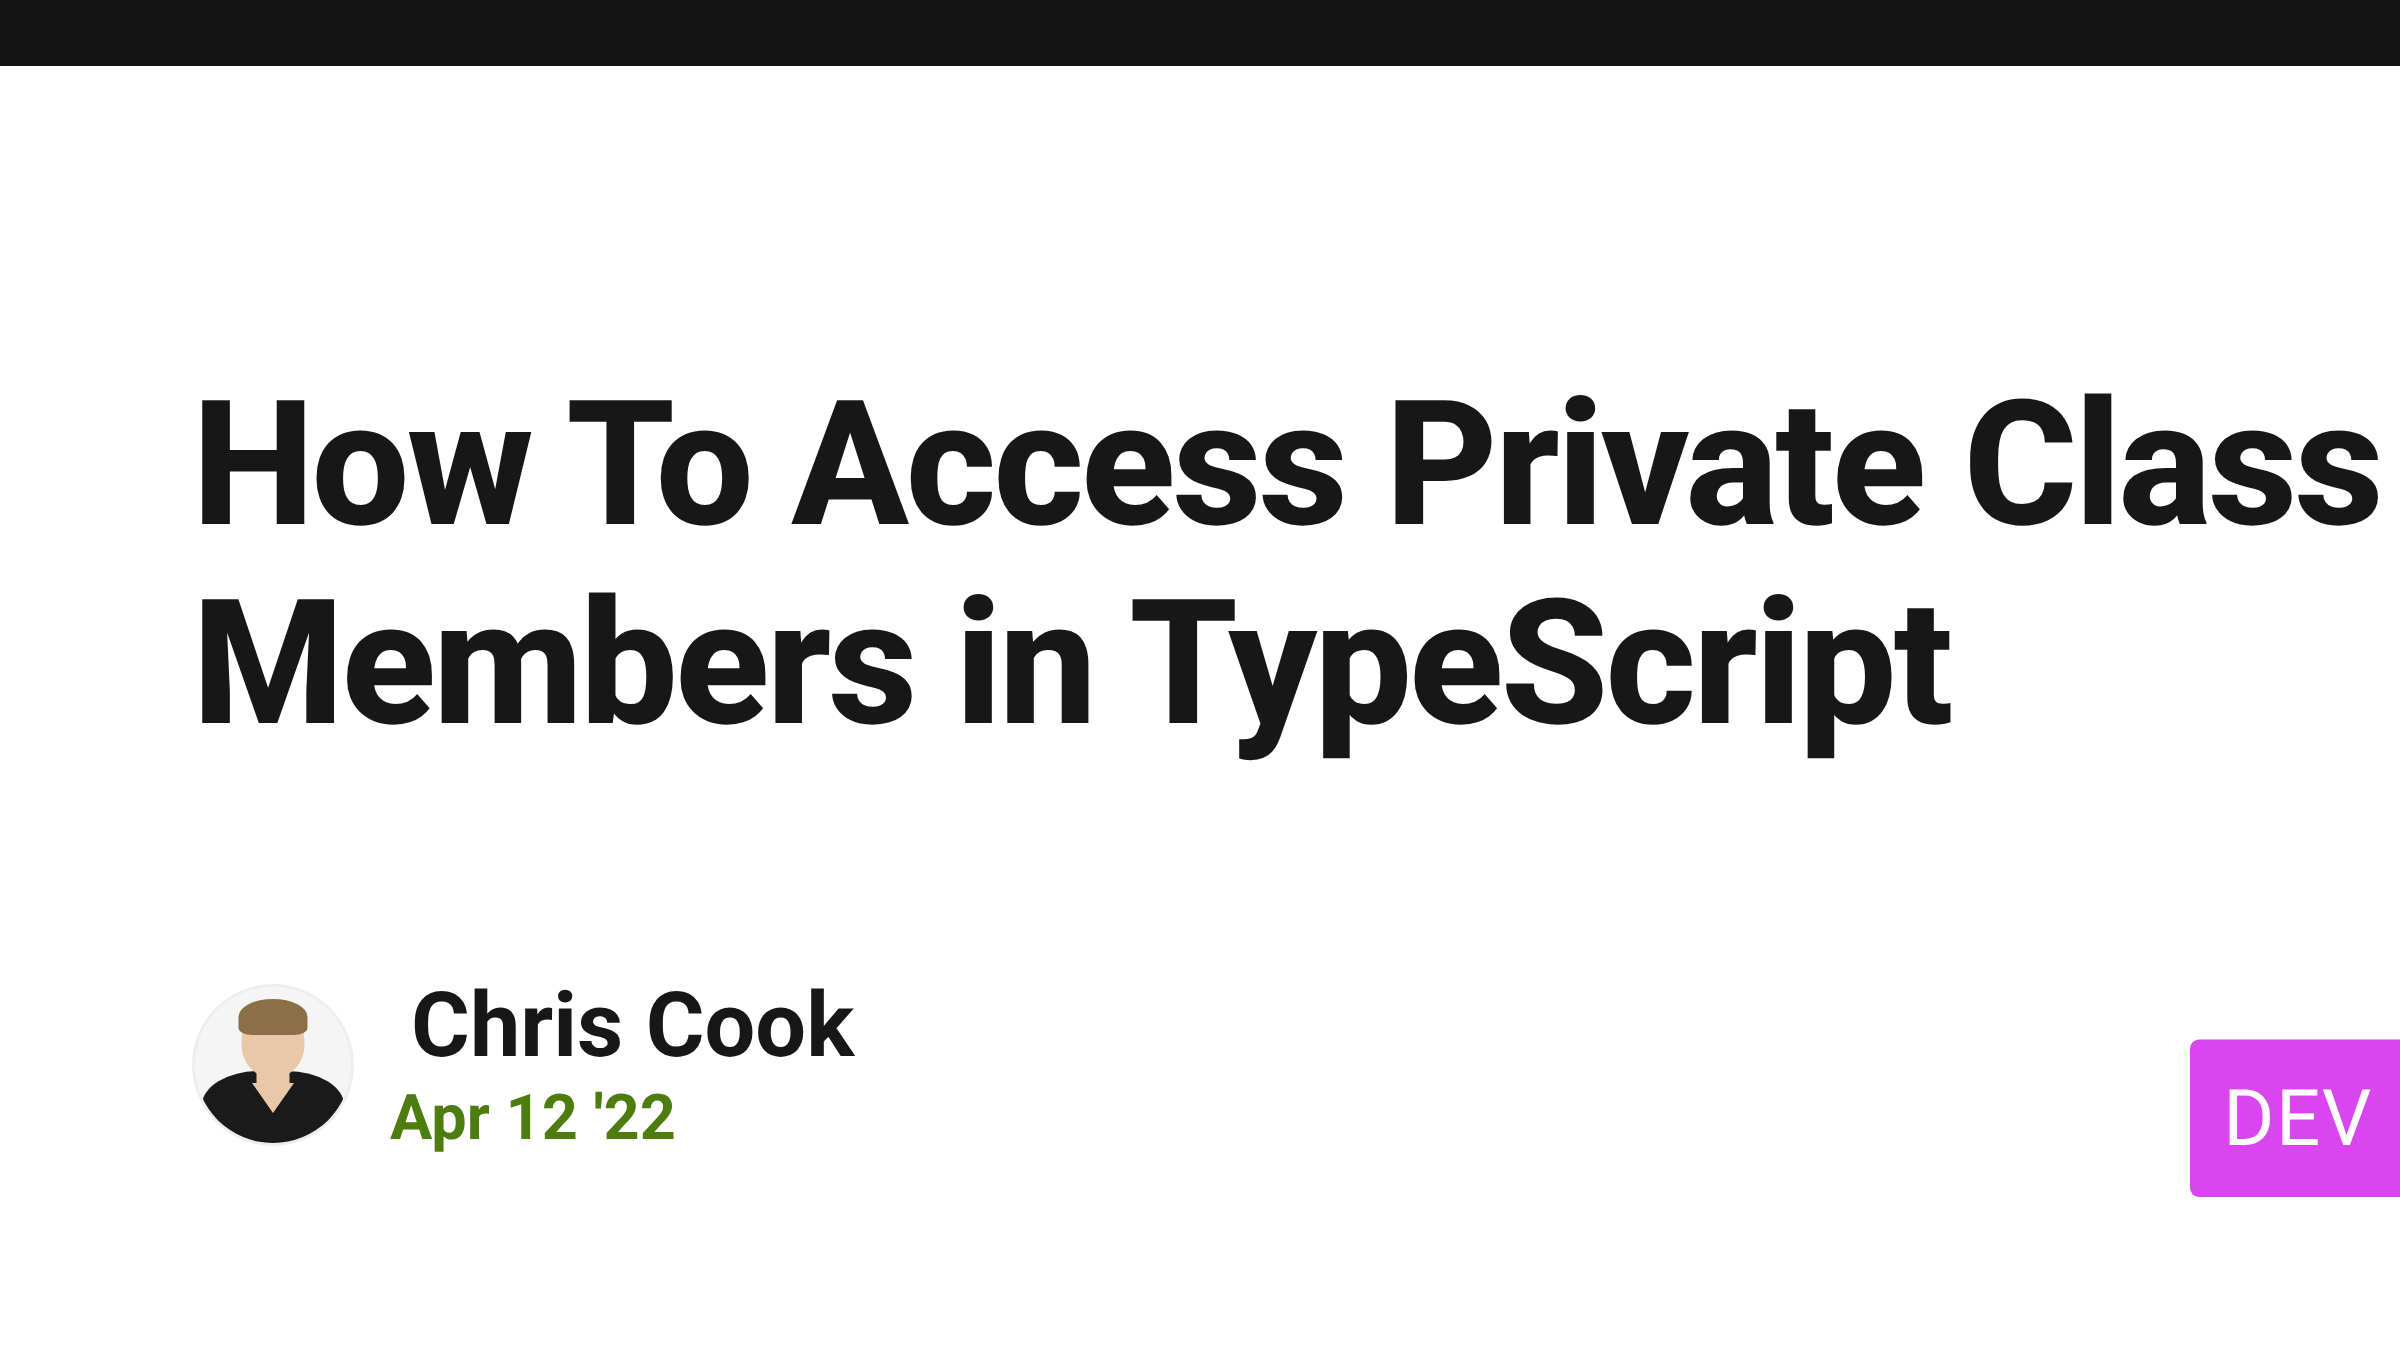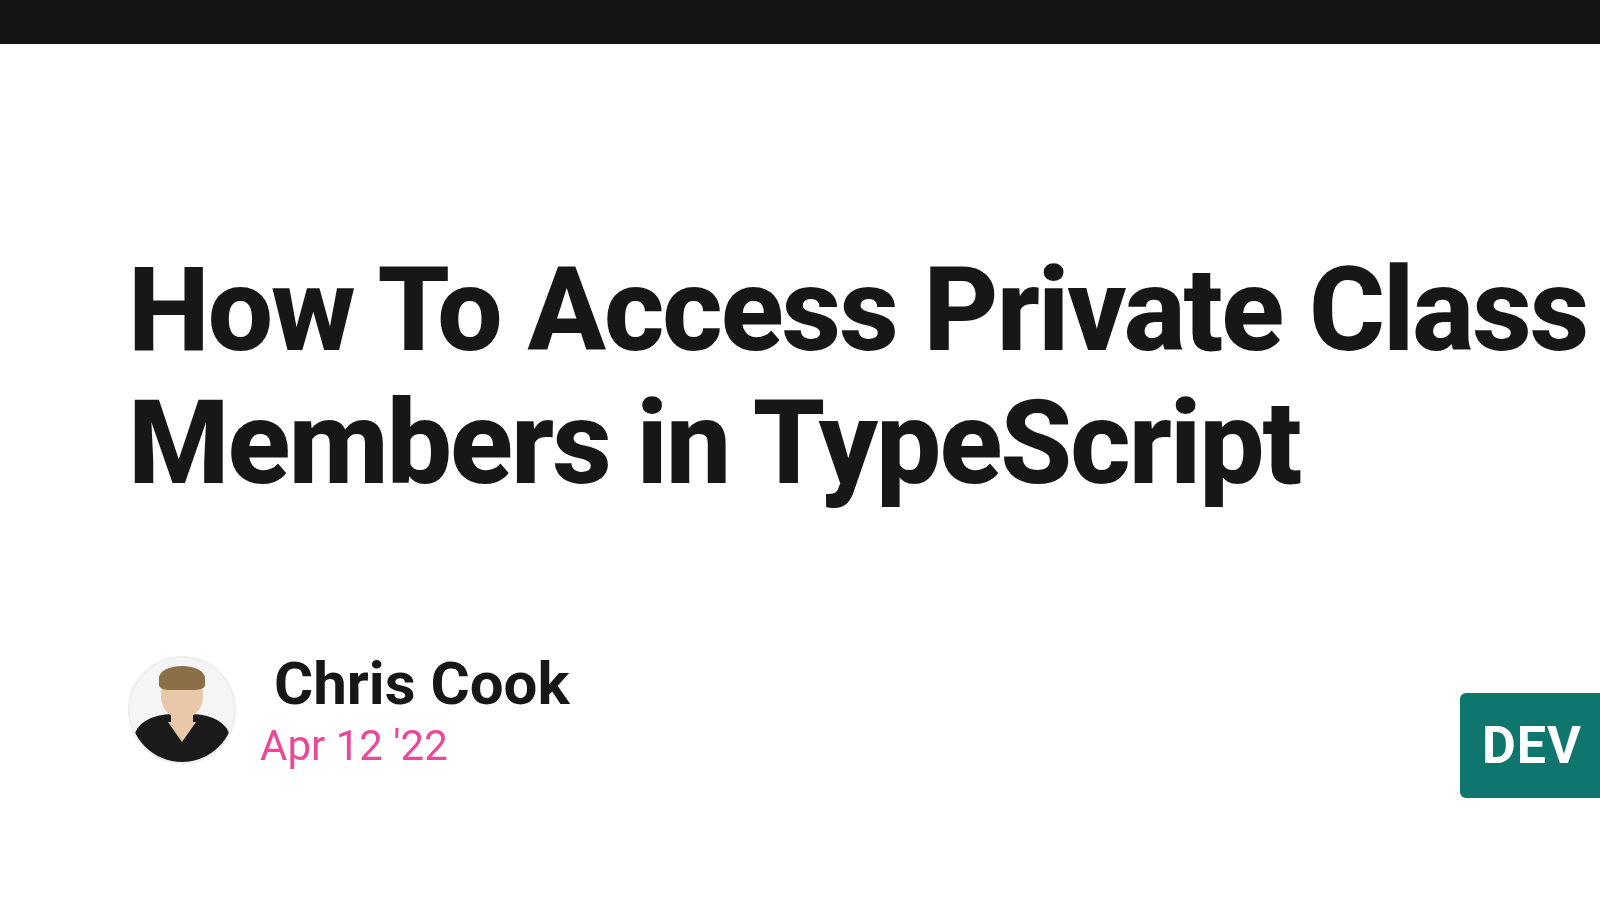--- a/index.html
+++ b/index.html
@@ -109,32 +109,32 @@
     }
     .author-name {
       font-size: 60px;
       font-weight: 700;
       color: #171717;
       line-height: 1.1;
       margin-left: 14px;
     }
     .post-date {
       font-size: 42px;
-      font-weight: 400;
-      color: #ec4899;
+      font-weight: 700;
+      color: #4d7c0f;
       margin-top: 4px;
     }
     .dev-badge {
       position: absolute;
       right: 0;
       bottom: 102px;
-      background: #0f766e;
+      background: #d946ef;
       color: #ffffff;
       font-size: 52px;
-      font-weight: 700;
+      font-weight: 400;
       padding: 22px 18px 22px 22px;
       letter-spacing: 1px;
       border-radius: 6px 0 0 6px;
     }
   </style>
 </head>
 <body>
 
 <div class="top-bar"></div>
 

